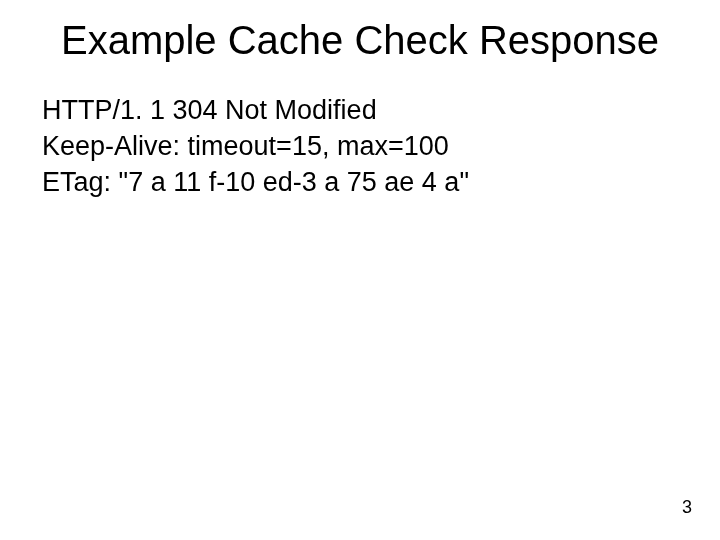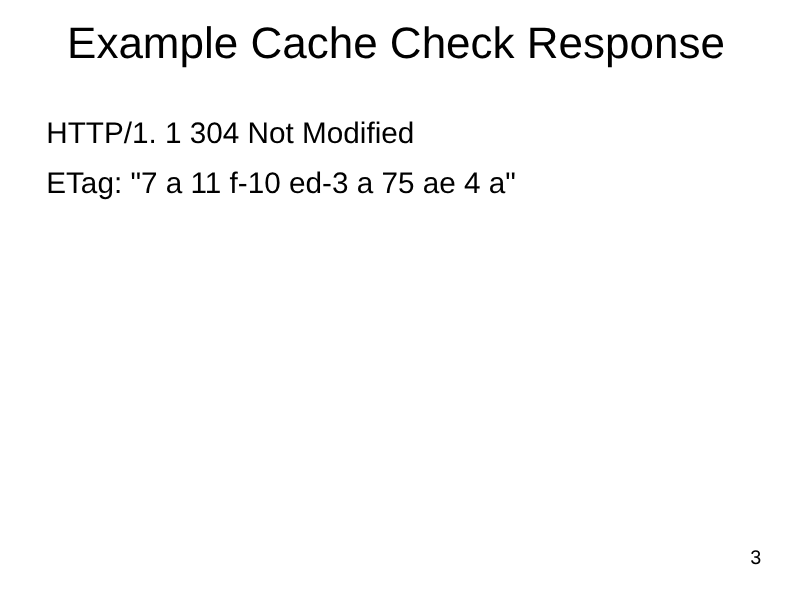--- a/index.html
+++ b/index.html
@@ -30,36 +30,37 @@
   }
   .body {
     position: absolute;
     top: 94px;
     left: 42px;
     width: 640px;
     font-size: 27px;
     line-height: 1.25;
   }
   .body .line {
-    margin: 11px 0 2px 0;
+    margin: 0 0 2px 0;
     text-indent: -24px;
     padding-left: 24px;
   }
   .page-number {
     position: absolute;
     right: 28px;
     bottom: 22px;
     font-size: 18px;
   }
 </style>
 </head>
 <body>
 
 <div class="slide">
   <div class="title">Example Cache Check Response</div>
 
   <div class="body">
     <p class="line">HTTP/1. 1 304 Not Modified</p>
+    <p class="line">Keep-Alive: timeout=15, max=100</p>
     <p class="line">ETag: "7 a 11 f-10 ed-3 a 75 ae 4 a"</p>
   </div>
 
   <div class="page-number">3</div>
 </div>
 
 </body></html>

